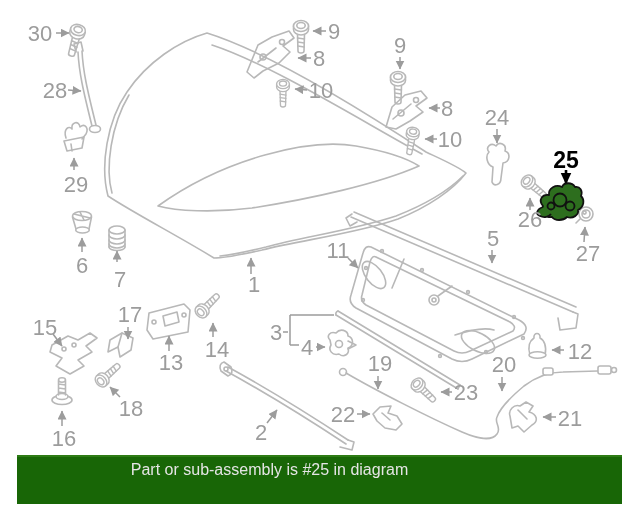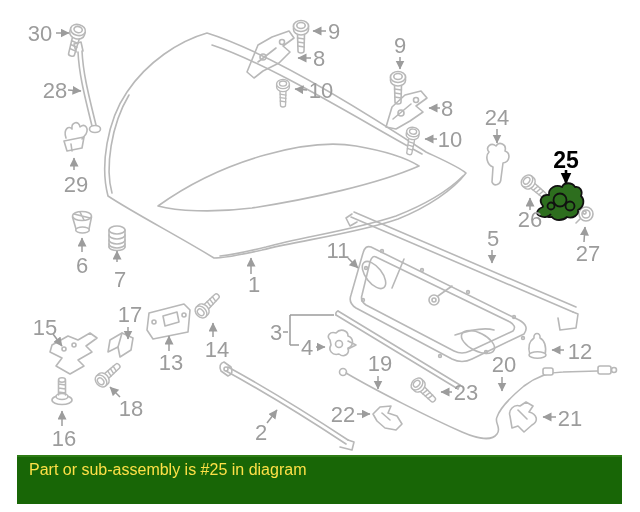--- a/index.html
+++ b/index.html
@@ -1,20 +1,20 @@
 <!DOCTYPE html>
 <html><head>
 <meta charset="utf-8">
 <style>
   html,body{margin:0;padding:0;background:#fff;width:640px;height:512px;overflow:hidden}
   #stage{position:relative;width:640px;height:469px;background:#fff;font-family:"Liberation Sans",sans-serif}
   svg text{font-family:"Liberation Sans",sans-serif;font-size:22px;fill:#9c9c9c}
   svg text.hl{font-size:23px;font-weight:bold;fill:#000}
   .banner{position:absolute;left:17px;top:455px;width:605px;height:49px;box-sizing:border-box;
-          background:#186606;border-top:2px solid #2e7c15;color:#fde047;text-align:left;
+          background:#186606;border-top:2px solid #2e7c15;color:#e5e5e5;text-align:center;
           font:16px/17.5px "Liberation Sans",sans-serif;padding:4px 112px 0 12px}
   .banner div{white-space:nowrap}
 </style>
 </head>
 <body>
 
 <div id="stage">
 <svg width="640" height="512" viewBox="0 0 640 512">
   <defs>
     <marker id="mg" markerUnits="userSpaceOnUse" markerWidth="11" markerHeight="10" refX="8.5" refY="4.5" orient="auto">

